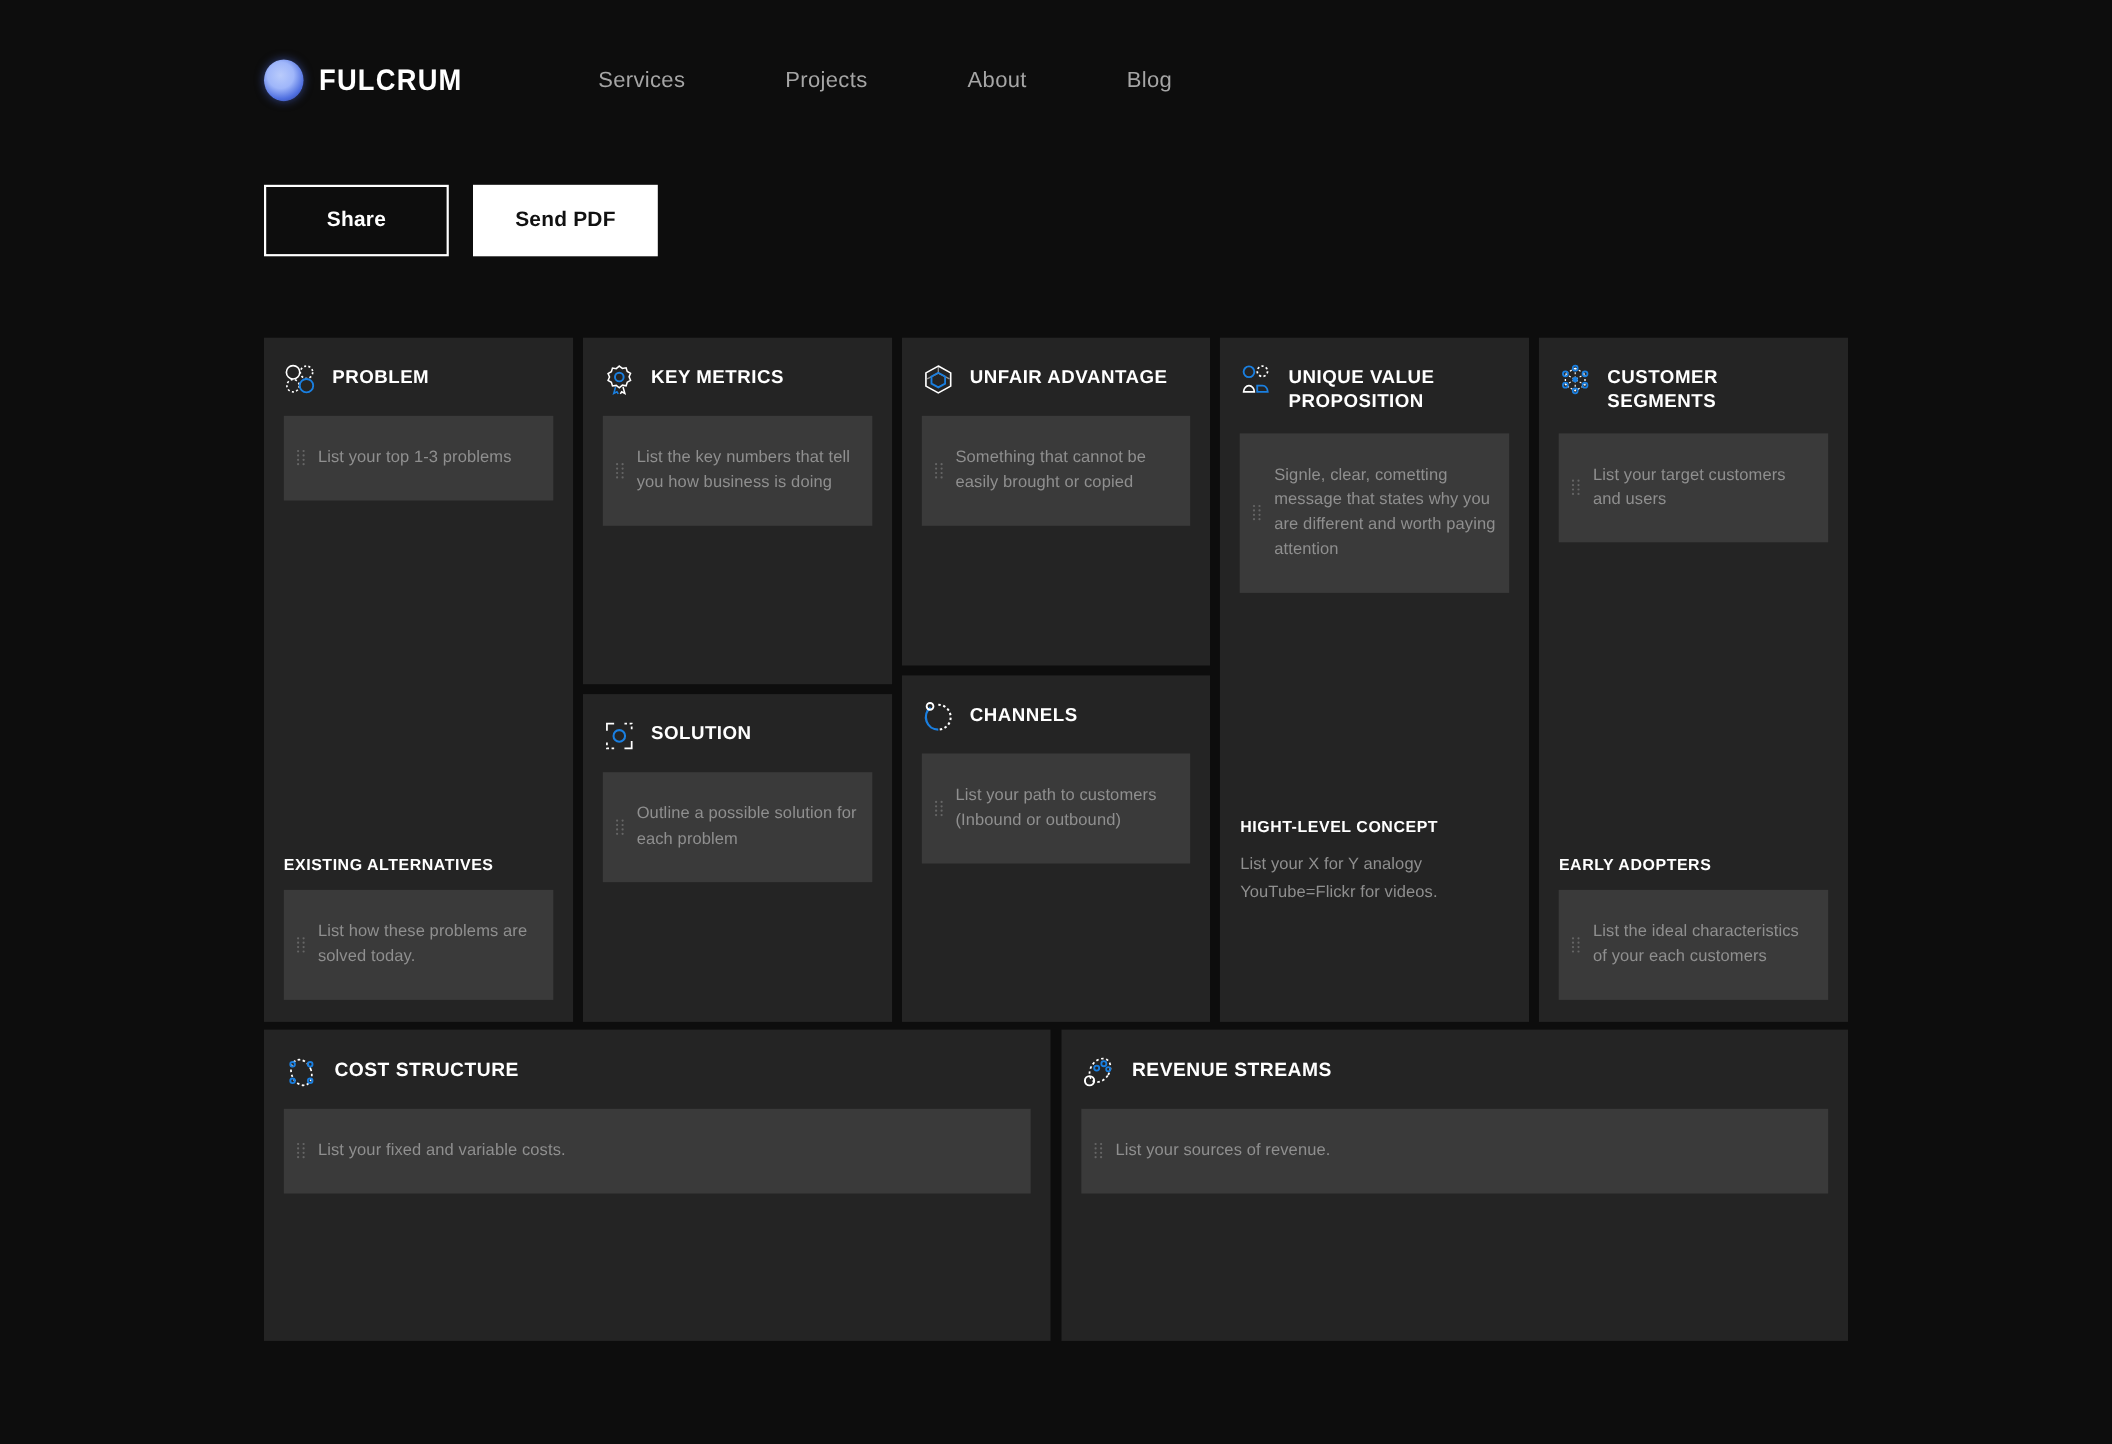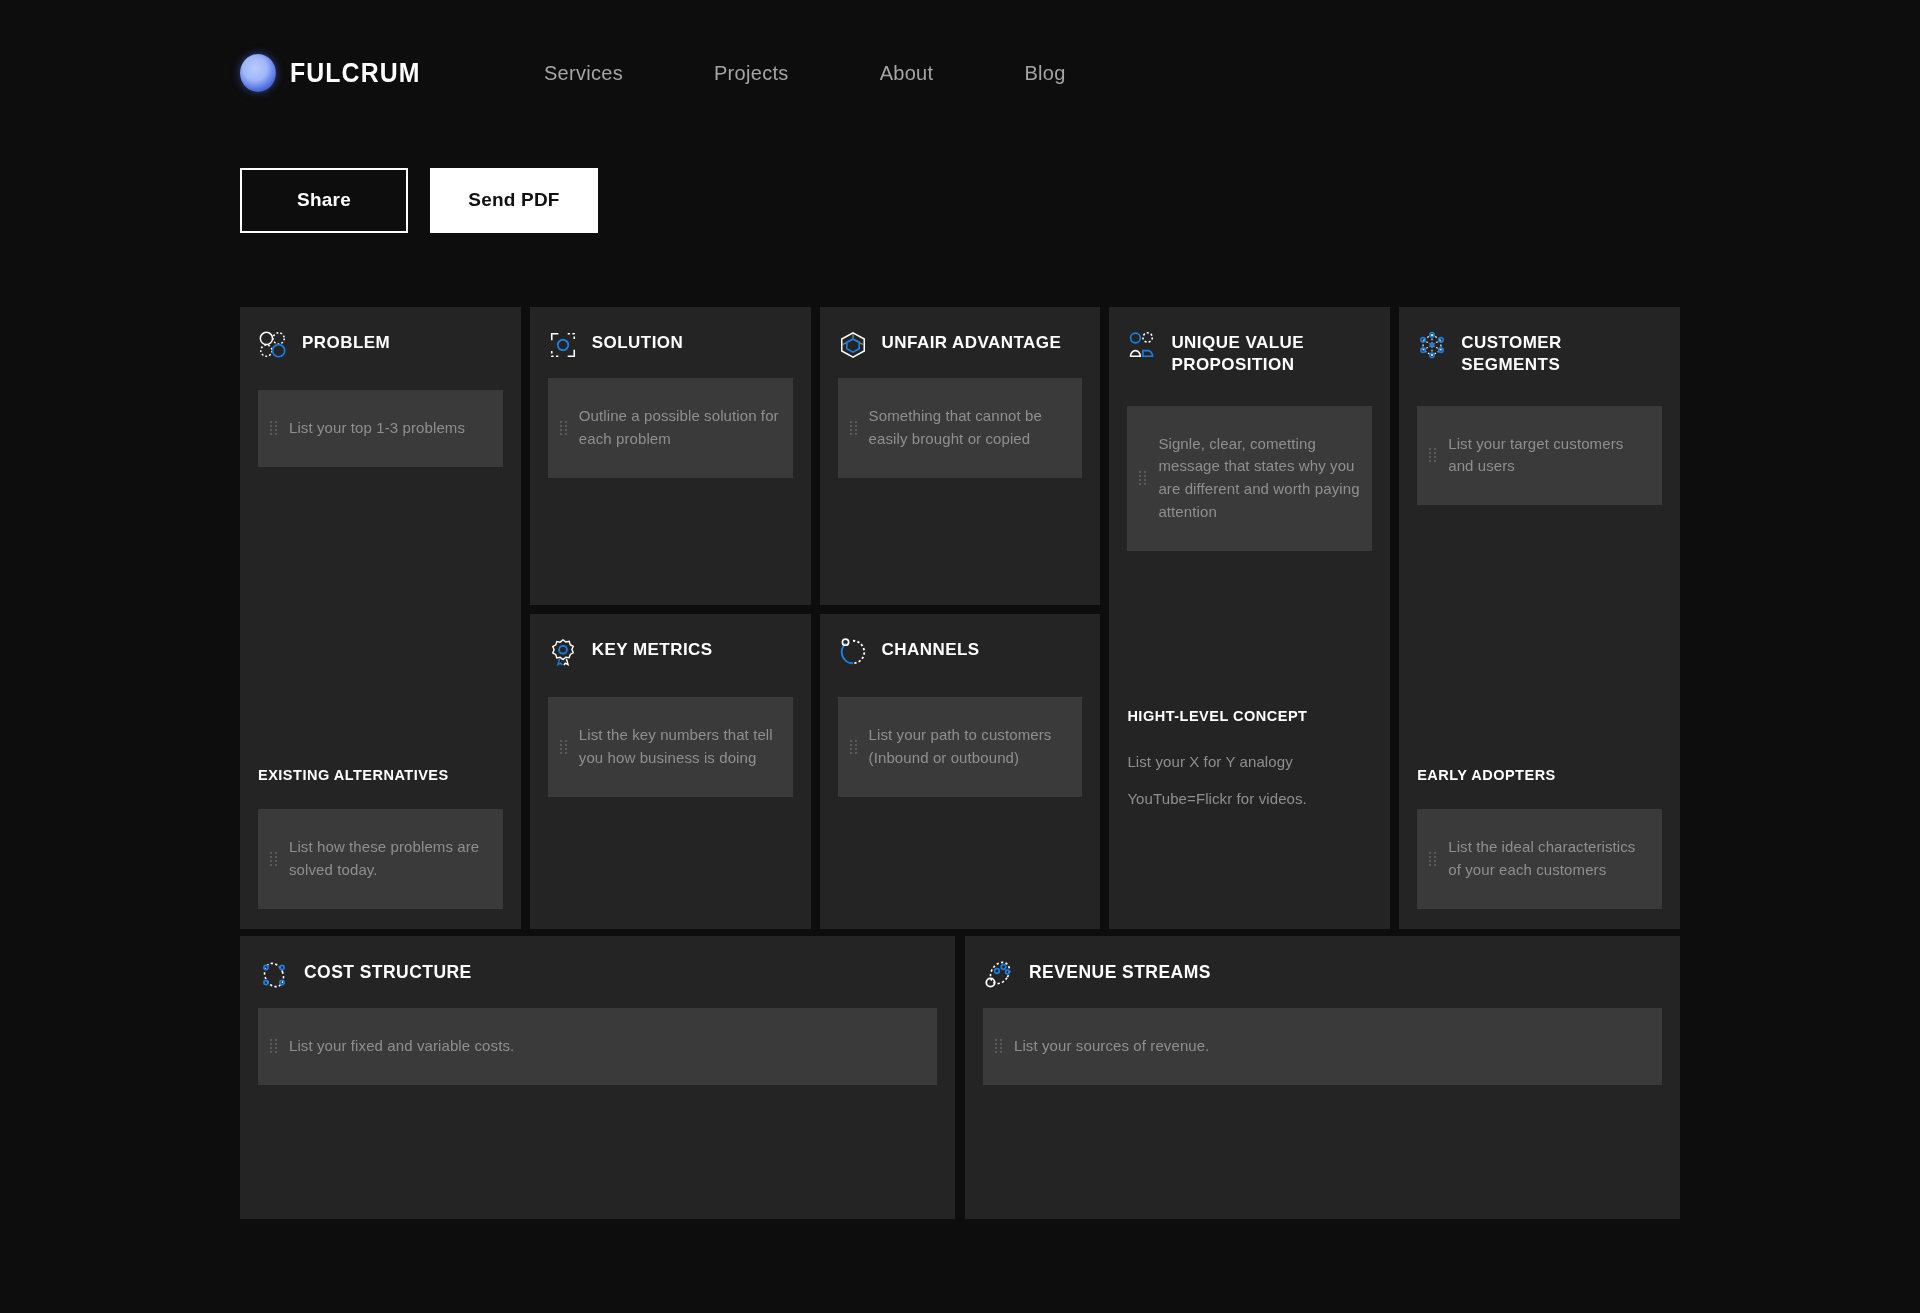--- a/index.html
+++ b/index.html
@@ -136,21 +136,21 @@
   .col { display: flex; flex-direction: column; gap: 9px; min-width: 0; }
 
   .card {
     background: #242424;
     padding: 22px 18px 20px 18px;
     display: flex;
     flex-direction: column;
     min-width: 0;
   }
 
-  .card-grow { flex: 1 1 auto; gap: 12px; }
+  .card-grow { flex: 1 1 auto; }
 
   .card-head {
     display: flex;
     align-items: flex-start;
     gap: 14px;
     margin-bottom: 18px;
   }
 
   .card-icon { flex: none; width: 30px; height: 30px; margin-top: 1px; }
 
@@ -297,20 +297,45 @@
               <i></i>
               <i></i>
               <i></i>
             </span>
           <span class="field-text">List how these problems are solved today.</span>
         </div>
       </div>
     </div>
 
     <div class="col">
+      <div class="card card-grow">
+        <div class="card-head">
+          <svg class="card-icon" viewBox="0 0 32 32">
+            <path d="M16 3l3 2.3 3.6-.6 1.1 3.5 3.2 1.8-1.4 3.4 1.4 3.4-3.2 1.8-1.1 3.5-3.6-.6L16 24l-3-2.3-3.6.6-1.1-3.5L5.1 17l1.4-3.4-1.4-3.4 3.2-1.8 1.1-3.5 3.6.6z" fill="none" stroke="#ffffff" stroke-width="1.5"></path>
+            <circle cx="16" cy="13.6" r="4.2" fill="none" stroke="#1a7fe0" stroke-width="1.9"></circle>
+            <path d="M12.4 23.2L10.6 29.5l3.1-1.6 1.3 2.1" fill="none" stroke="#1a7fe0" stroke-width="1.5"></path>
+            <path d="M19.6 23.2l1.8 6.3-3.1-1.6-1.3 2.1" fill="none" stroke="#ffffff" stroke-width="1.5"></path>
+          </svg>
+          <div class="card-title">KEY METRICS</div>
+        </div>
+        <div class="field field-tall">
+          <span class="handle">
+              <i></i>
+              <i></i>
+              <i></i>
+              <i></i>
+              <i></i>
+              <i></i>
+              <i></i>
+              <i></i>
+            </span>
+          <span class="field-text">List the key numbers that tell you how business is doing</span>
+        </div>
+      </div>
+
       <div class="card" style="height:298px">
         <div class="card-head">
           <svg class="card-icon" viewBox="0 0 32 32">
             <path d="M4 11V4h7" fill="none" stroke="#ffffff" stroke-width="1.7"></path>
             <path d="M28 21v7h-7" fill="none" stroke="#ffffff" stroke-width="1.7"></path>
             <path d="M21 4h7v7" fill="none" stroke="#ffffff" stroke-width="1.7" stroke-dasharray="2.5 2.5"></path>
             <path d="M11 28H4v-7" fill="none" stroke="#ffffff" stroke-width="1.7" stroke-dasharray="2.5 2.5"></path>
             <circle cx="16" cy="16" r="5.6" fill="none" stroke="#1a7fe0" stroke-width="2"></circle>
           </svg>
           <div class="card-title">SOLUTION</div>
@@ -320,45 +345,20 @@
               <i></i>
               <i></i>
               <i></i>
               <i></i>
               <i></i>
               <i></i>
               <i></i>
               <i></i>
             </span>
           <span class="field-text">Outline a possible solution for each problem</span>
-        </div>
-      </div>
-
-      <div class="card card-grow">
-        <div class="card-head">
-          <svg class="card-icon" viewBox="0 0 32 32">
-            <path d="M16 3l3 2.3 3.6-.6 1.1 3.5 3.2 1.8-1.4 3.4 1.4 3.4-3.2 1.8-1.1 3.5-3.6-.6L16 24l-3-2.3-3.6.6-1.1-3.5L5.1 17l1.4-3.4-1.4-3.4 3.2-1.8 1.1-3.5 3.6.6z" fill="none" stroke="#ffffff" stroke-width="1.5"></path>
-            <circle cx="16" cy="13.6" r="4.2" fill="none" stroke="#1a7fe0" stroke-width="1.9"></circle>
-            <path d="M12.4 23.2L10.6 29.5l3.1-1.6 1.3 2.1" fill="none" stroke="#1a7fe0" stroke-width="1.5"></path>
-            <path d="M19.6 23.2l1.8 6.3-3.1-1.6-1.3 2.1" fill="none" stroke="#ffffff" stroke-width="1.5"></path>
-          </svg>
-          <div class="card-title">KEY METRICS</div>
-        </div>
-        <div class="field field-tall">
-          <span class="handle">
-              <i></i>
-              <i></i>
-              <i></i>
-              <i></i>
-              <i></i>
-              <i></i>
-              <i></i>
-              <i></i>
-            </span>
-          <span class="field-text">List the key numbers that tell you how business is doing</span>
         </div>
       </div>
     </div>
 
     <div class="col">
       <div class="card" style="height:298px">
         <div class="card-head">
           <svg class="card-icon" viewBox="0 0 32 32">
             <path d="M16 3l12 6.6v12.8L16 29 4 22.4V9.6z" fill="none" stroke="#ffffff" stroke-width="1.6"></path>
             <path d="M16 3v6.8M16 9.8L5.2 15.4M16 9.8l10.8 5.6" fill="none" stroke="#ffffff" stroke-width="1.2" opacity="0.5"></path>

